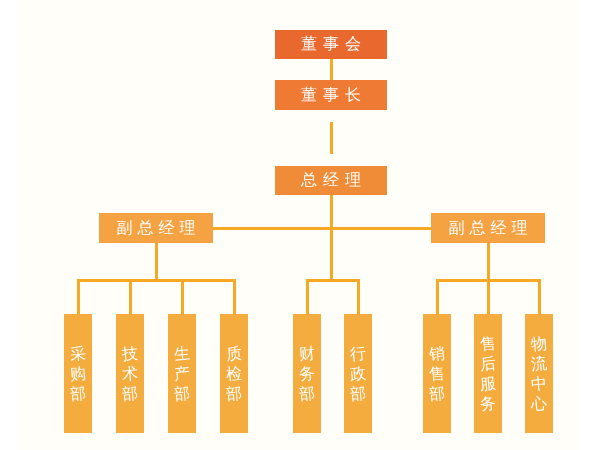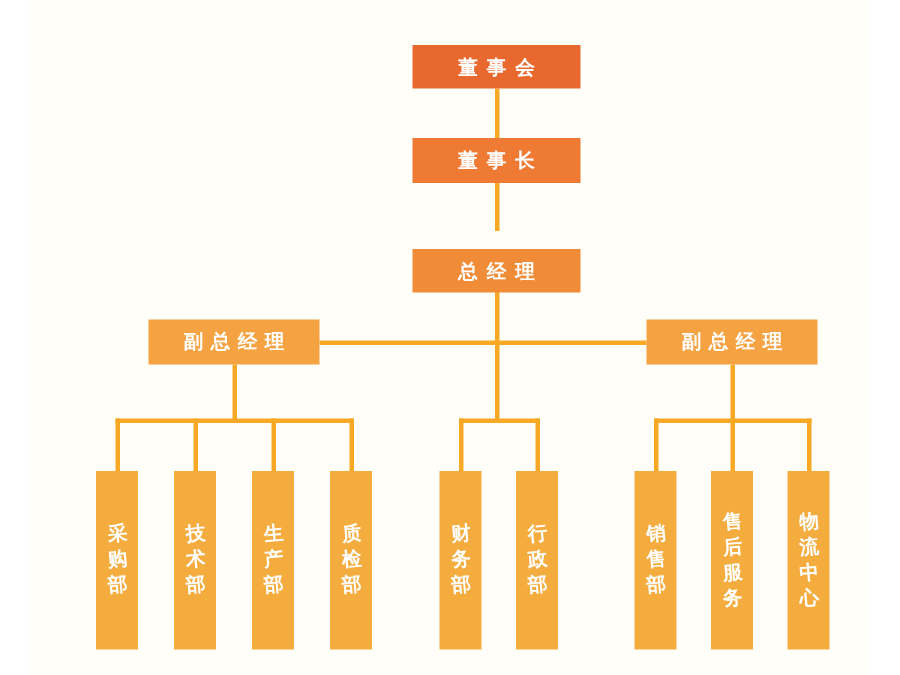--- a/index.html
+++ b/index.html
@@ -3,36 +3,36 @@
 <meta charset="utf-8">
 <style>
   html,body{margin:0;padding:0;background:#ffffff;}
   .canvas{
     position:relative;width:600px;height:450px;background:#ffffff;
     font-family:"DejaVu Sans",sans-serif;overflow:hidden;
   }
   .paper{position:absolute;left:20px;top:0;width:558px;height:450px;background:#FFFEF8;}
   .node{
     position:absolute;display:flex;align-items:center;justify-content:center;
-    color:#ffffff;font-weight:bold;font-size:13px;box-sizing:border-box;
+    color:#ffffff;font-weight:normal;font-size:16px;box-sizing:border-box;
   }
   .hbox{letter-spacing:6px;text-indent:6px;white-space:nowrap;}
   .hbox.four{letter-spacing:5px;text-indent:5px;}
   .vbox{
     width:28px;height:119px;top:314px;
     flex-direction:column;
   }
   .vbox .chars{display:flex;flex-direction:column;align-items:center;gap:4px;}
   .vbox .chars span{display:block;line-height:1;transform:rotate(-5deg);}
   .line{position:absolute;background:#F7A824;}
   .lv{width:3px;}
   .lh{height:3px;}
   
   .n-board{left:275px;top:30px;width:112px;height:29px;}
-  .n-chairman{left:275px;top:92px;width:112px;height:30px;}
+  .n-chairman{left:275px;top:80px;width:112px;height:30px;}
   .n-gm{left:275px;top:166px;width:112px;height:29px;}
   .n-dgm-l{left:99px;top:213px;width:114px;height:30px;}
   .n-dgm-r{left:431px;top:213px;width:114px;height:30px;}
 </style>
 </head>
 <body>
 
 <div class="canvas">
   <div class="paper"></div>
 

